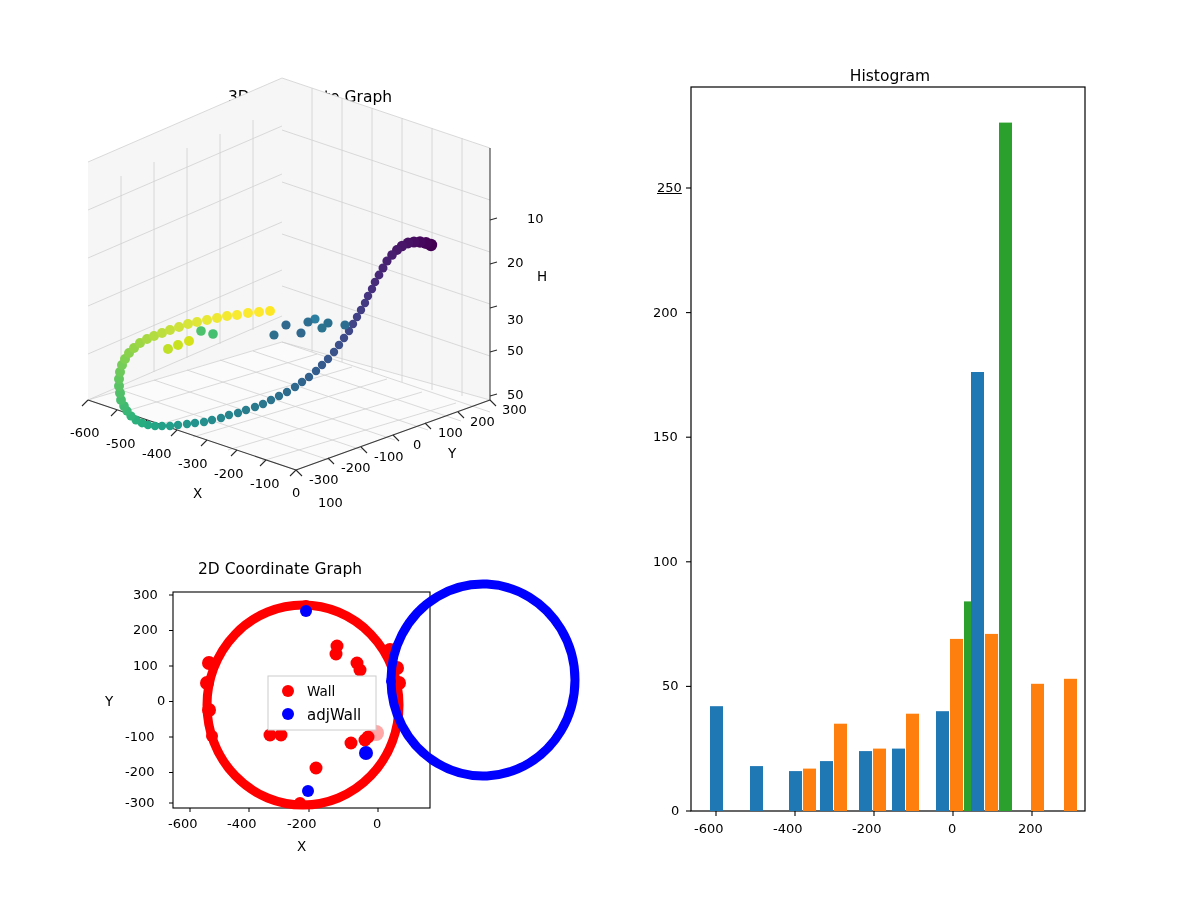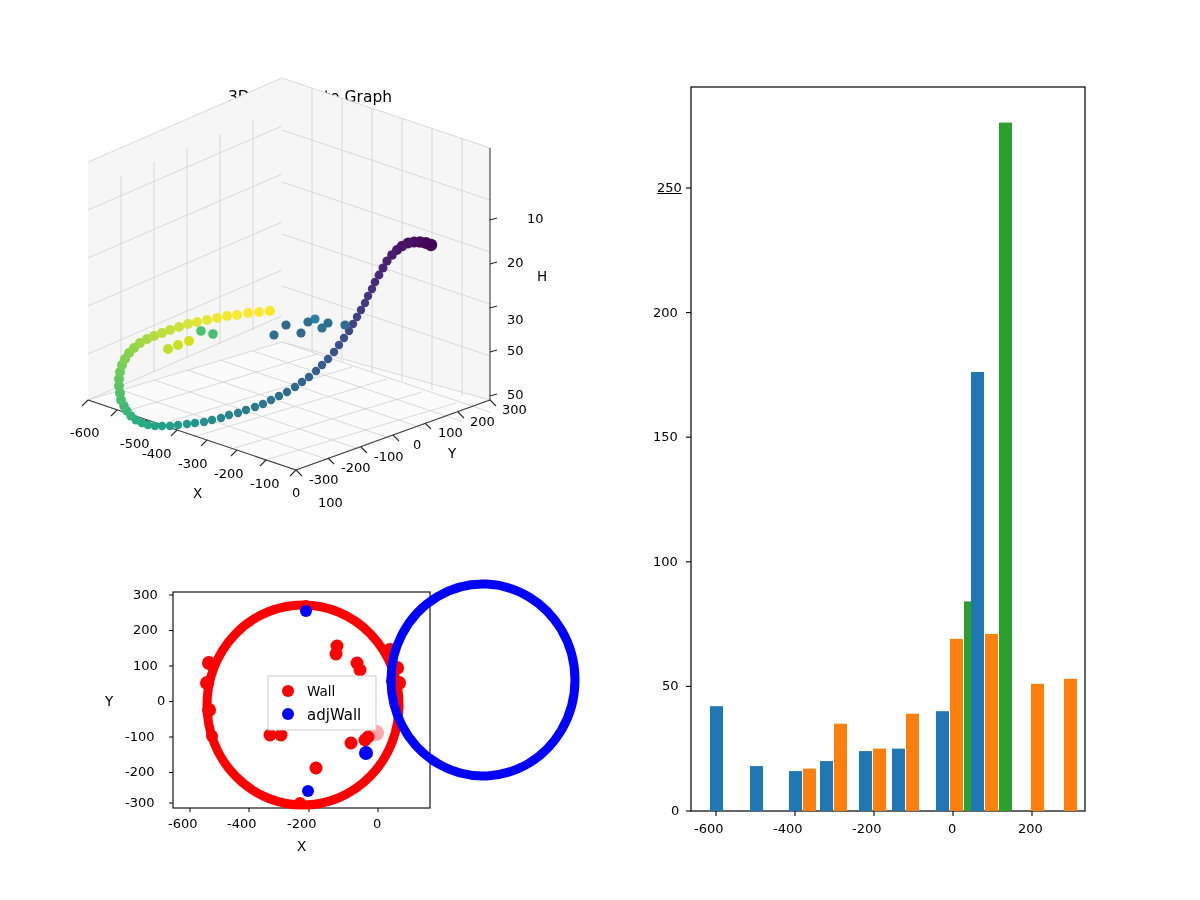--- a/index.html
+++ b/index.html
@@ -250,21 +250,21 @@
         <circle cx="285" cy="255" r="4.6" fill="#2d6d8f"></circle>
         <circle cx="214" cy="265" r="4.6" fill="#2f6f8e"></circle>
         <circle cx="248" cy="252" r="4.6" fill="#2e6f91"></circle>
         <circle cx="262" cy="258" r="4.6" fill="#2b738e"></circle>
         <circle cx="141" cy="261" r="4.8" fill="#4bc26b"></circle>
         <circle cx="153" cy="264" r="4.8" fill="#45bf70"></circle>
       </g>
     </svg>
 
     <div class="tick-label" style="left:10px; top:355px;">-600</div>
-    <div class="tick-label" style="left:60px; top:366px;">-500</div>
+    <div class="tick-label" style="left:46px; top:366px;">-500</div>
     <div class="tick-label" style="left:82px; top:376px;">-400</div>
     <div class="tick-label" style="left:118px; top:386px;">-300</div>
     <div class="tick-label" style="left:154px; top:396px;">-200</div>
     <div class="tick-label" style="left:190px; top:406px;">-100</div>
     <div class="tick-label" style="left:232px; top:415px;">0</div>
     <div class="tick-label" style="left:258px; top:425px;">100</div>
     <div class="axis-name" style="left:133px; top:415px;">X</div>
 
     <div class="tick-label" style="left:249px; top:402px;">-300</div>
     <div class="tick-label" style="left:281px; top:390px;">-200</div>
@@ -277,20 +277,21 @@
 
     <div class="tick-label" style="left:447px; top:141px;margin-left:20px;">10</div>
     <div class="tick-label" style="left:447px; top:185px;">20</div>
     <div class="tick-label" style="left:447px; top:242px;">30</div>
     <div class="tick-label" style="left:447px; top:273px;">50</div>
     <div class="tick-label" style="left:447px; top:317px;">50</div>
     <div class="axis-name" style="left:477px; top:198px;">H</div>
   </div>
 
   <div class="panel" id="panel-2d">
+    <div class="axes-title" id="plot2d-title">2D Coordinate Graph</div>
 
     <svg id="svg2d" width="620" height="330">
 
       <rect x="113" y="42" width="257" height="216" fill="#ffffff" stroke="#000000" stroke-width="1.1"></rect>
 
       <g stroke="#000" stroke-width="1">
         <line x1="113" y1="45" x2="109" y2="45"></line>
         <line x1="113" y1="80.5" x2="109" y2="80.5"></line>
         <line x1="113" y1="116" x2="109" y2="116"></line>
         <line x1="113" y1="151.5" x2="109" y2="151.5"></line>
@@ -363,20 +364,21 @@
     <div class="axis-name" style="left:45px; top:143px;">Y</div>
 
     <div class="tick-label" style="left:108px; top:266px;">-600</div>
     <div class="tick-label" style="left:167px; top:266px;">-400</div>
     <div class="tick-label" style="left:227px; top:266px;">-200</div>
     <div class="tick-label" style="left:313px; top:266px;">0</div>
     <div class="axis-name" style="left:237px; top:288px;">X</div>
   </div>
 
   <div class="panel" id="panel-hist">
+    <div class="axes-title" id="hist-title">Histogram</div>
 
     <svg id="svghist" width="560" height="820">
 
       <rect x="51" y="27" width="394" height="724" fill="#ffffff" stroke="#000000" stroke-width="1.2"></rect>
 
       <g stroke="#000" stroke-width="1.1">
         <line x1="51" y1="751" x2="46" y2="751"></line>
         <line x1="51" y1="626.4" x2="46" y2="626.4"></line>
         <line x1="51" y1="501.8" x2="46" y2="501.8"></line>
         <line x1="51" y1="377.2" x2="46" y2="377.2"></line>

